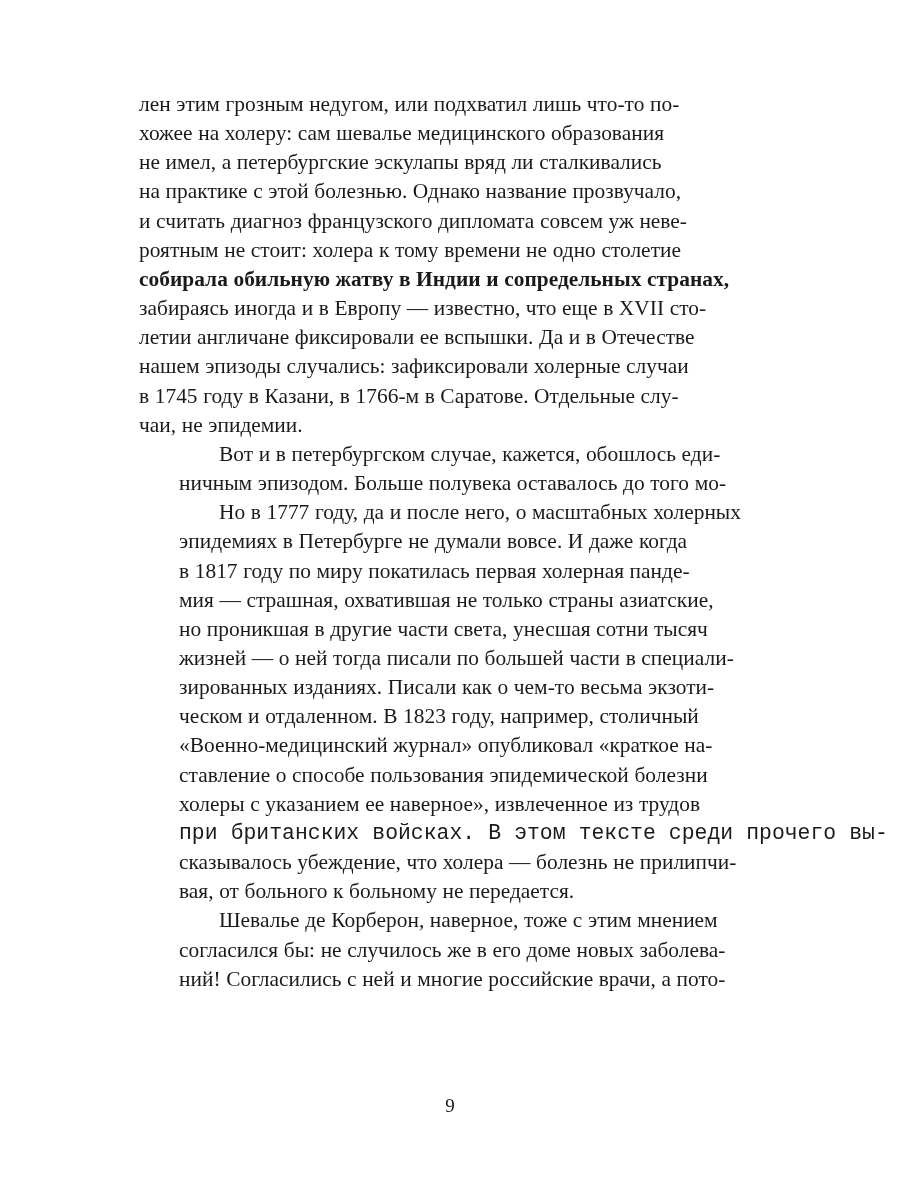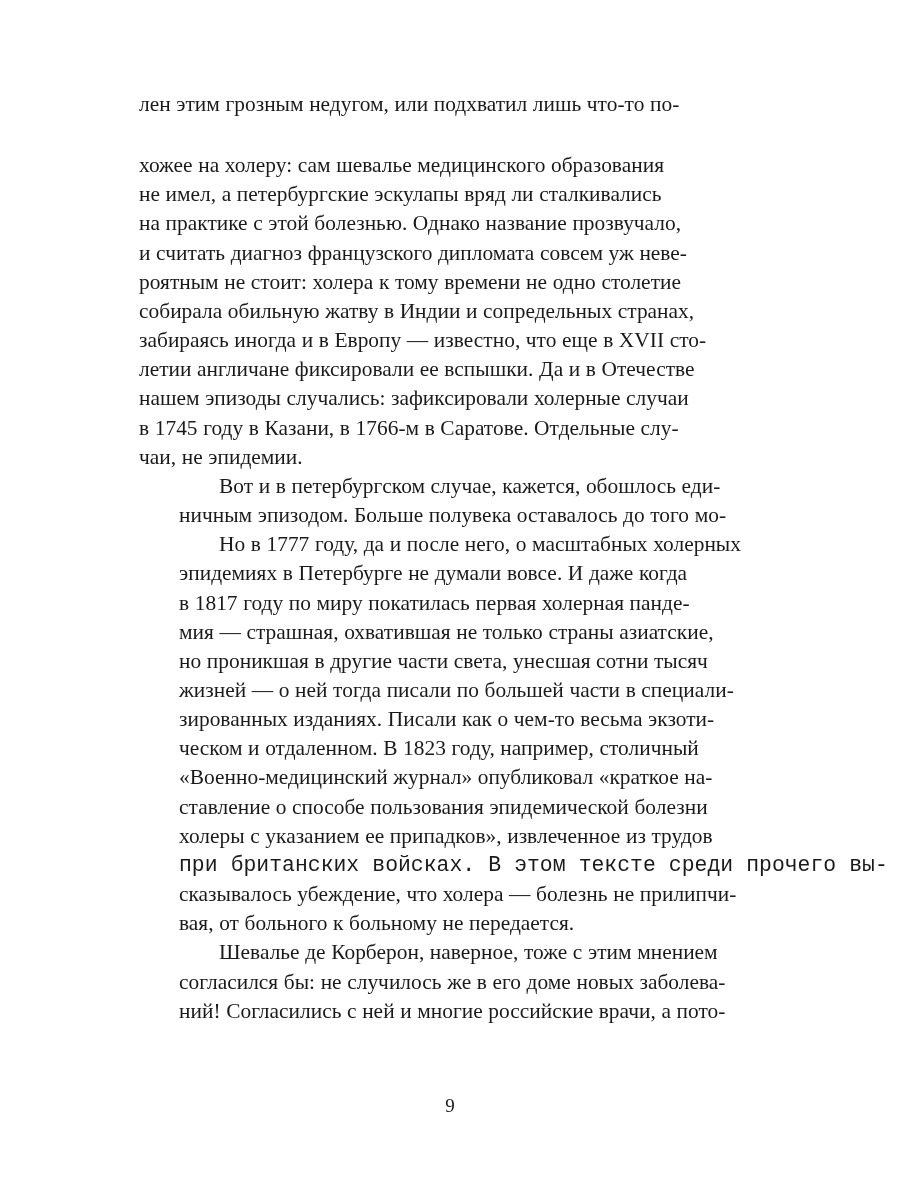--- a/index.html
+++ b/index.html
@@ -71,36 +71,36 @@
 <body>
 
 <div class="page">
 
   <div class="text-block">
 
     <p class="para">
       <span class="line justify" style="display: block; white-space: nowrap;">
         
       <span>лен</span><span class="gap"> </span><span>этим</span><span class="gap"> </span><span>грозным</span><span class="gap"> </span><span>недугом,</span><span class="gap"> </span><span>или</span><span class="gap"> </span><span>подхватил</span><span class="gap"> </span><span>лишь</span><span class="gap"> </span><span>что-то</span><span class="gap"> </span><span>по-</span></span>
-      <span class="line justify" style="display: block; white-space: nowrap; margin-top: 32px;">
+      <span class="line justify" style="display: block; white-space: nowrap;">
         
       <span>хожее</span><span class="gap"> </span><span>на</span><span class="gap"> </span><span>холеру:</span><span class="gap"> </span><span>сам</span><span class="gap"> </span><span>шевалье</span><span class="gap"> </span><span>медицинского</span><span class="gap"> </span><span>образования</span></span>
       <span class="line justify" style="display: block; white-space: nowrap;">
         
       <span>не</span><span class="gap"> </span><span>имел,</span><span class="gap"> </span><span>а</span><span class="gap"> </span><span>петербургские</span><span class="gap"> </span><span>эскулапы</span><span class="gap"> </span><span>вряд</span><span class="gap"> </span><span>ли</span><span class="gap"> </span><span>сталкивались</span></span>
       <span class="line justify" style="display: block; white-space: nowrap;">
         
       <span>на</span><span class="gap"> </span><span>практике</span><span class="gap"> </span><span>с</span><span class="gap"> </span><span>этой</span><span class="gap"> </span><span>болезнью.</span><span class="gap"> </span><span>Однако</span><span class="gap"> </span><span>название</span><span class="gap"> </span><span>прозвучало,</span></span>
       <span class="line justify" style="display: block; white-space: nowrap;">
         
       <span>и</span><span class="gap"> </span><span>считать</span><span class="gap"> </span><span>диагноз</span><span class="gap"> </span><span>французского</span><span class="gap"> </span><span>дипломата</span><span class="gap"> </span><span>совсем</span><span class="gap"> </span><span>уж</span><span class="gap"> </span><span>неве-</span></span>
       <span class="line justify" style="display: block; white-space: nowrap;">
         
       <span>роятным</span><span class="gap"> </span><span>не</span><span class="gap"> </span><span>стоит:</span><span class="gap"> </span><span>холера</span><span class="gap"> </span><span>к</span><span class="gap"> </span><span>тому</span><span class="gap"> </span><span>времени</span><span class="gap"> </span><span>не</span><span class="gap"> </span><span>одно</span><span class="gap"> </span><span>столетие</span></span>
-      <span class="line justify" style="display: block; white-space: nowrap;">
+      <span class="line justify" style="display: block; white-space: nowrap; font-weight: bold;">
         
       <span>собирала</span><span class="gap"> </span><span>обильную</span><span class="gap"> </span><span>жатву</span><span class="gap"> </span><span>в</span><span class="gap"> </span><span>Индии</span><span class="gap"> </span><span>и</span><span class="gap"> </span><span>сопредельных</span><span class="gap"> </span><span>странах,</span></span>
       <span class="line justify" style="display: block; white-space: nowrap;">
         
       <span>забираясь</span><span class="gap"> </span><span>иногда</span><span class="gap"> </span><span>и</span><span class="gap"> </span><span>в</span><span class="gap"> </span><span>Европу</span><span class="gap"> </span><span>—</span><span class="gap"> </span><span>известно,</span><span class="gap"> </span><span>что</span><span class="gap"> </span><span>еще</span><span class="gap"> </span><span>в</span><span class="gap"> </span><span>XVII</span><span class="gap"> </span><span>сто-</span></span>
       <span class="line justify" style="display: block; white-space: nowrap;">
         
       <span>летии</span><span class="gap"> </span><span>англичане</span><span class="gap"> </span><span>фиксировали</span><span class="gap"> </span><span>ее</span><span class="gap"> </span><span>вспышки.</span><span class="gap"> </span><span>Да</span><span class="gap"> </span><span>и</span><span class="gap"> </span><span>в</span><span class="gap"> </span><span>Отечестве</span></span>
       <span class="line justify" style="display: block; white-space: nowrap;">
         
@@ -146,21 +146,21 @@
         
       <span>ческом</span><span class="gap"> </span><span>и</span><span class="gap"> </span><span>отдаленном.</span><span class="gap"> </span><span>В</span><span class="gap"> </span><span>1823</span><span class="gap"> </span><span>году,</span><span class="gap"> </span><span>например,</span><span class="gap"> </span><span>столичный</span></span>
       <span class="line justify" style="display: block; white-space: nowrap;">
         
       <span>«Военно-медицинский</span><span class="gap"> </span><span>журнал»</span><span class="gap"> </span><span>опубликовал</span><span class="gap"> </span><span>«краткое</span><span class="gap"> </span><span>на-</span></span>
       <span class="line justify" style="display: block; white-space: nowrap;">
         
       <span>ставление</span><span class="gap"> </span><span>о</span><span class="gap"> </span><span>способе</span><span class="gap"> </span><span>пользования</span><span class="gap"> </span><span>эпидемической</span><span class="gap"> </span><span>болезни</span></span>
       <span class="line justify" style="display: block; white-space: nowrap;">
         
-      <span>холеры</span><span class="gap"> </span><span>с</span><span class="gap"> </span><span>указанием</span><span class="gap"> </span><span>ее</span><span class="gap"> </span><span>припадков»,</span><span class="gap"> </span><span>извлеченное</span><span class="gap"> </span><span>из</span><span class="gap"> </span><span>трудов</span></span>
+      <span>холеры</span><span class="gap"> </span><span>с</span><span class="gap"> </span><span>указанием</span><span class="gap"> </span><span>ее</span><span class="gap"> </span><span>наверное»,</span><span class="gap"> </span><span>извлеченное</span><span class="gap"> </span><span>из</span><span class="gap"> </span><span>трудов</span></span>
       <span class="line justify" style="display: block; white-space: nowrap; font-family: Liberation Mono, monospace;">
         
       <span>при</span><span class="gap"> </span><span>британских</span><span class="gap"> </span><span>войсках.</span><span class="gap"> </span><span>В</span><span class="gap"> </span><span>этом</span><span class="gap"> </span><span>тексте</span><span class="gap"> </span><span>среди</span><span class="gap"> </span><span>прочего</span><span class="gap"> </span><span>вы-</span></span>
       <span class="line justify" style="display: block; white-space: nowrap;">
         
       <span>сказывалось</span><span class="gap"> </span><span>убеждение,</span><span class="gap"> </span><span>что</span><span class="gap"> </span><span>холера</span><span class="gap"> </span><span>—</span><span class="gap"> </span><span>болезнь</span><span class="gap"> </span><span>не</span><span class="gap"> </span><span>прилипчи-</span></span>
       <span class="line">вая, от больного к больному не передается.</span>
     </p>
 
     <p class="para indent">

